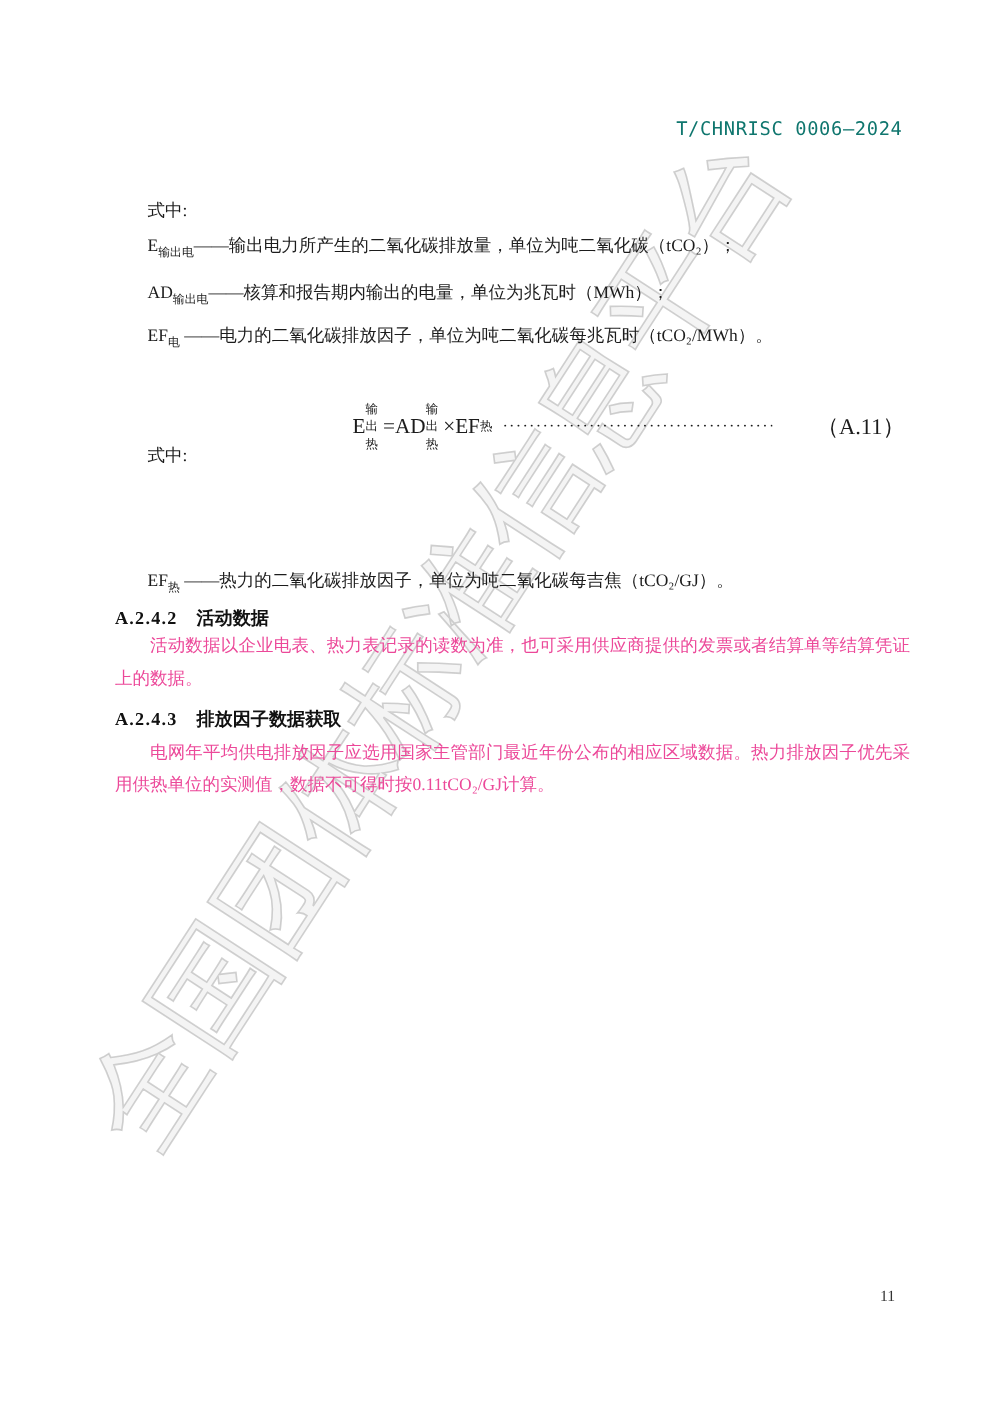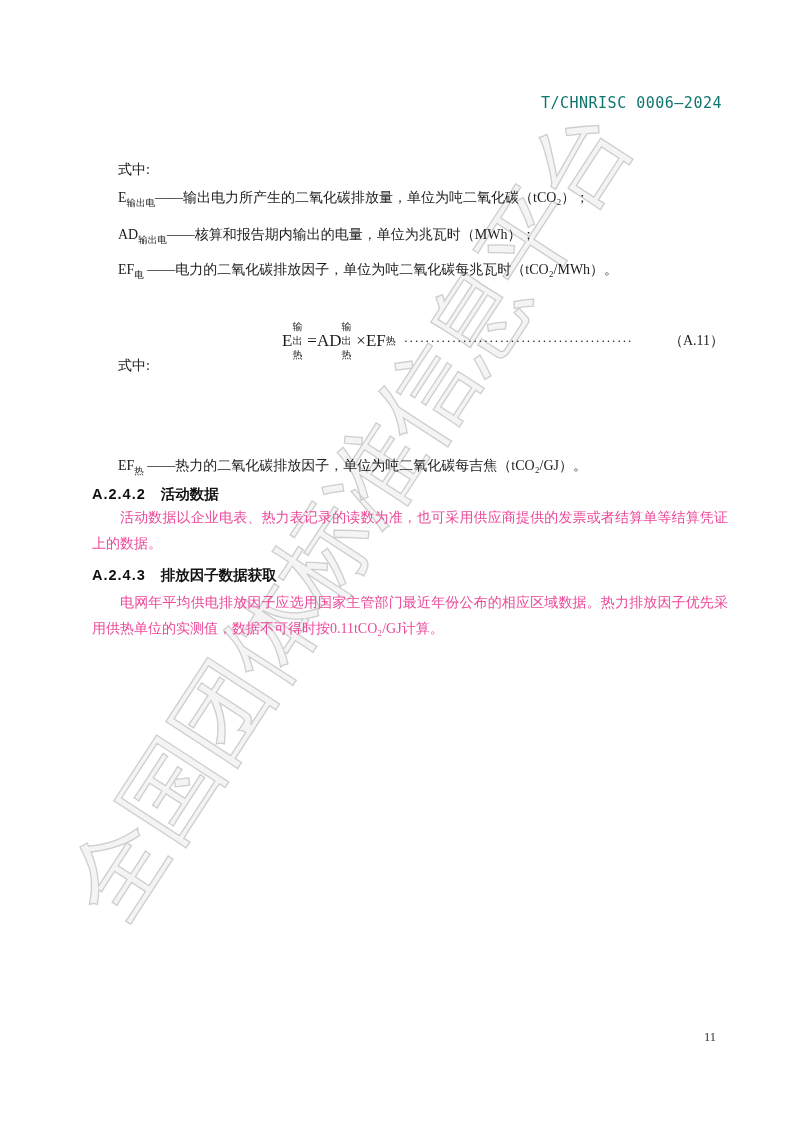--- a/index.html
+++ b/index.html
@@ -69,26 +69,26 @@
   .f-sub { font-size: 10px; vertical-align: -5px; }
   .f-dots {
     flex: 1 1 auto;
     overflow: hidden;
     white-space: nowrap;
     font-size: 13px;
     letter-spacing: 1px;
     margin: 0 6px 0 8px;
     color: #1c1c1c;
   }
-  .f-label { flex: 0 0 auto; font-size: 14px; margin-left: 29px; }
+  .f-label { flex: 0 0 auto; font-size: 18px; margin-left: 29px; }
   
   .sec-h {
     position: absolute;
     left: 92px;
-    font-family: Liberation Sans, sans-serif;
+    font-family: Liberation Serif, serif;
     font-weight: bold;
     font-size: 14.5px;
     white-space: nowrap;
     color: #111;
   }
   .sec-h .secnum { margin-right: 15px; letter-spacing: 1px; }
   
   .para {
     position: absolute;
     left: 92px;

